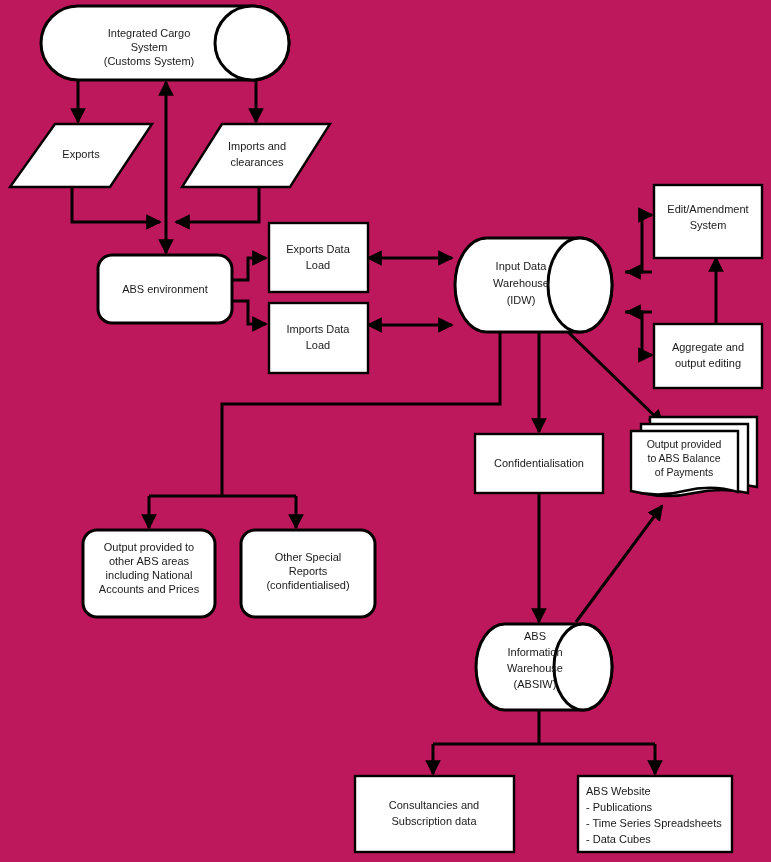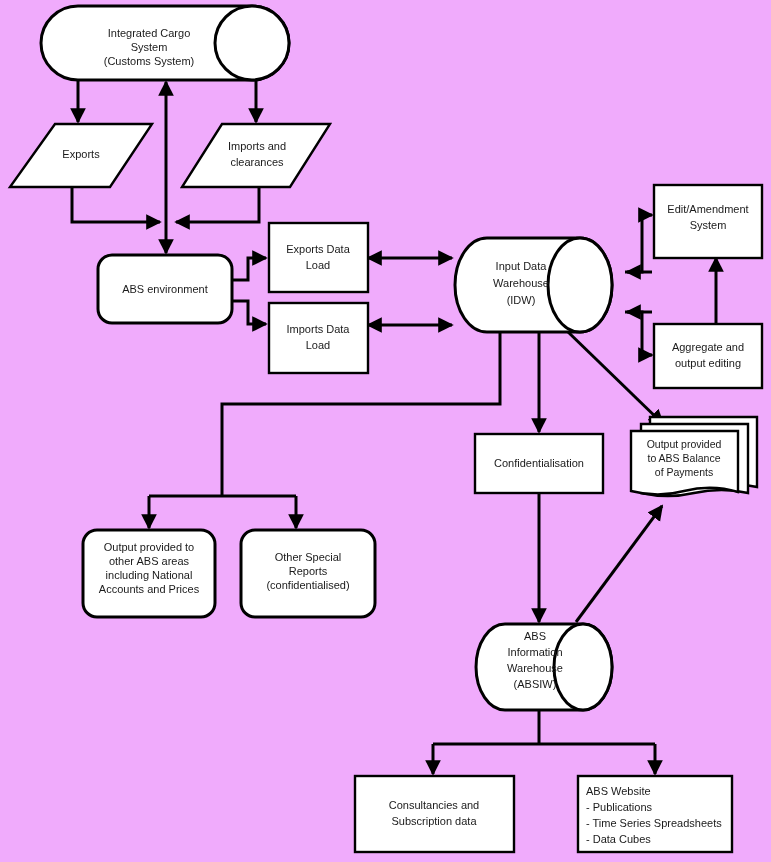--- a/index.html
+++ b/index.html
@@ -7,21 +7,21 @@
     padding: 0;
     background: #ffffff;
   }
   body {
     font-family: "Liberation Sans", sans-serif;
   }
   #diagram-root {
     position: relative;
     width: 771px;
     height: 862px;
-    background: #f0abfc;
+    background: #be185d;
     overflow: hidden;
   }
   svg.flow {
     position: absolute;
     top: 0;
     left: 0;
     width: 771px;
     height: 862px;
   }
   .shape-stroke {

